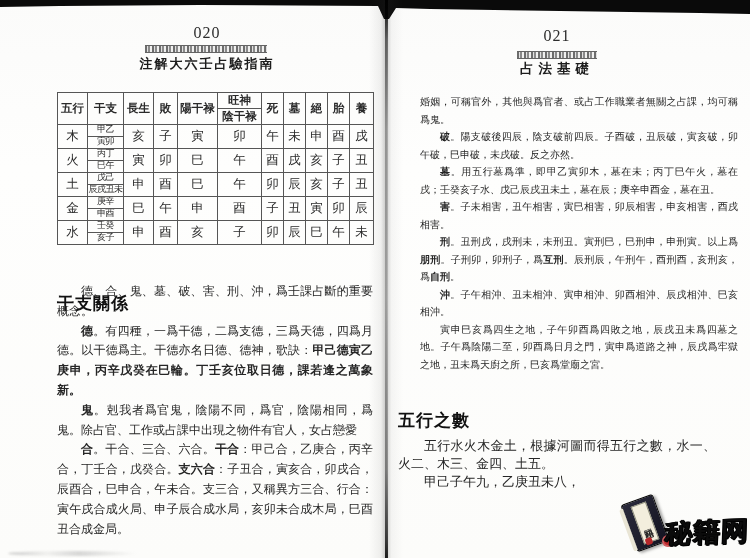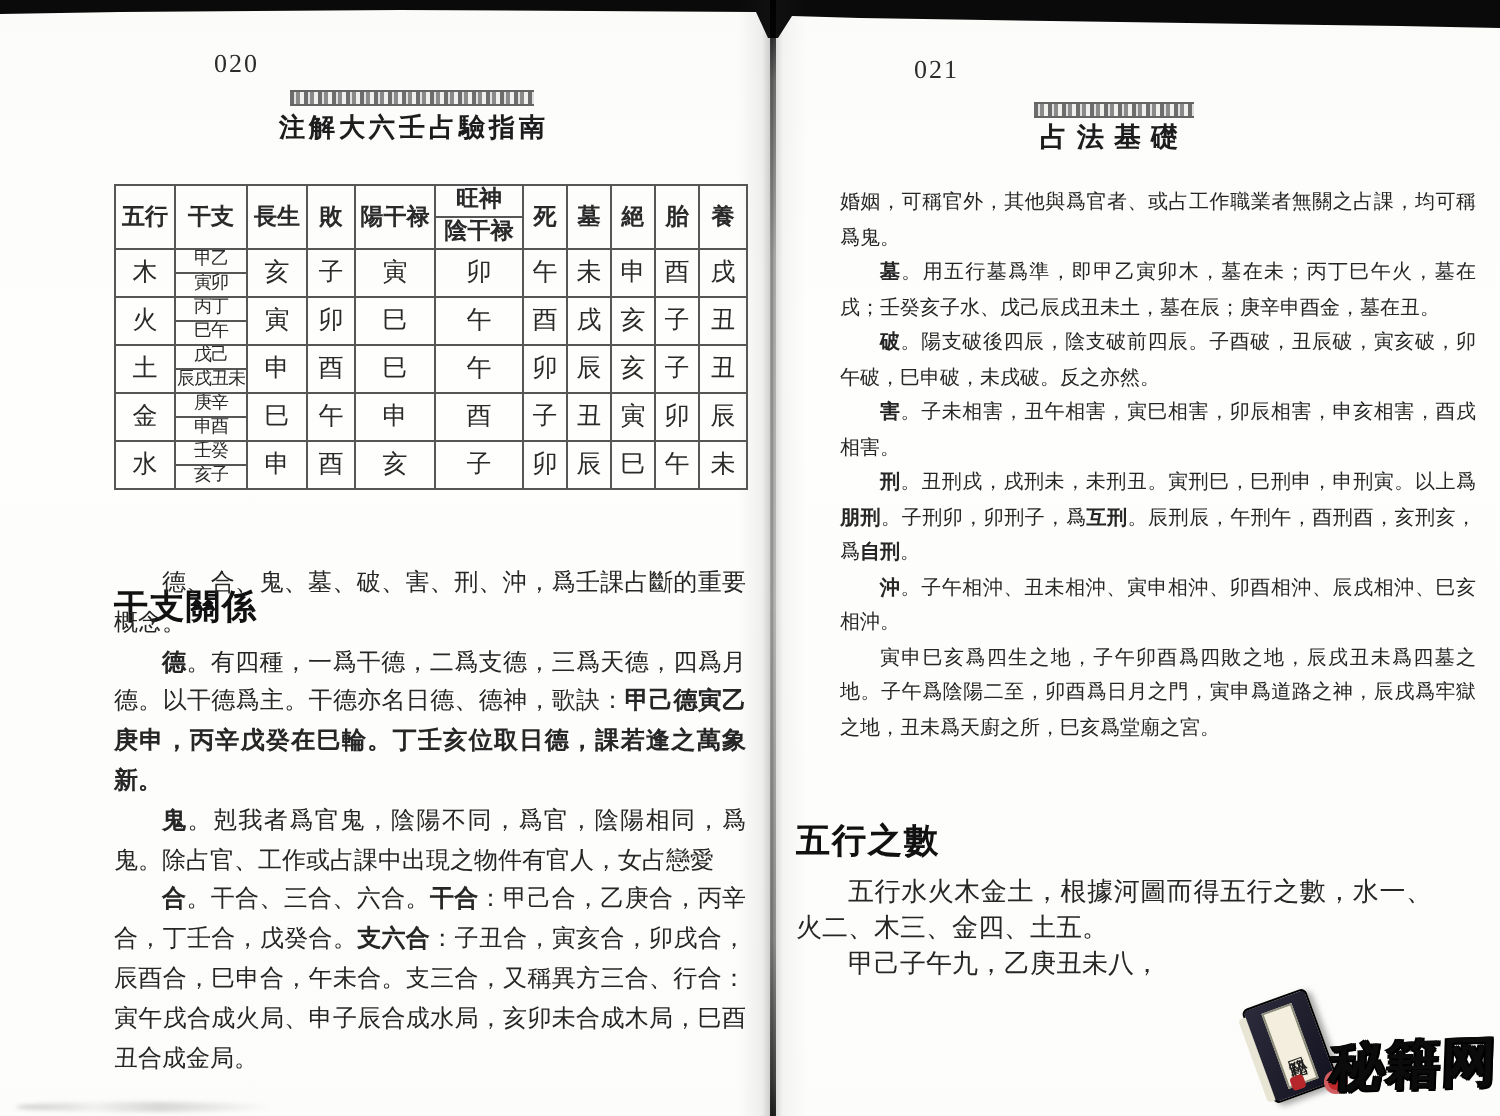--- a/index.html
+++ b/index.html
@@ -7,21 +7,21 @@
         background:linear-gradient(180deg,#fbfbfa,#fefefd 30%,#fcfcfa);
         font-family:"Liberation Serif","DejaVu Serif",serif;color:#262626;}
   
   .top-edge{position:absolute;top:0;left:0;width:750px;height:20px;background:#0a0a0a;
     clip-path:polygon(0 0,750px 0,750px 14px,700px 13px,560px 11px,430px 9px,396px 8px,389px 19px,384px 19px,378px 6px,200px 5px,60px 6px,0 7px);}
   
   .gutter{position:absolute;left:369px;top:0;width:34px;height:558px;pointer-events:none;
     background:linear-gradient(90deg,rgba(0,0,0,0) 0%,rgba(70,70,70,.08) 35%,rgba(40,40,40,.22) 47%,rgba(25,25,25,.38) 50%,rgba(45,45,45,.20) 53%,rgba(100,100,100,.06) 66%,rgba(0,0,0,0) 100%);}
   .gutter::after{content:"";position:absolute;left:16px;top:0;width:3px;height:100%;
     background:linear-gradient(180deg,rgba(0,0,0,.95) 0,rgba(0,0,0,.5) 40px,rgba(0,0,0,.22) 130px,rgba(0,0,0,.16) 300px,rgba(0,0,0,.35) 470px,rgba(0,0,0,.7) 540px,rgba(0,0,0,.85) 100%);}
-  .pnum{position:absolute;width:200px;font-size:13px;letter-spacing:1px;color:#2c2c2c;}
+  .pnum{position:absolute;width:200px;text-align:center;font-size:16px;letter-spacing:1px;color:#2c2c2c;}
   .pnum-left{left:107px;top:24px;}
   .pnum-right{left:457px;top:27px;}
   .deco{position:absolute;height:6px;border-top:1px solid #4a4a4a;border-bottom:1px solid #4a4a4a;opacity:.85;
     background:repeating-linear-gradient(90deg,#555 0 2px,#ddd 2px 3px,#777 3px 5px,#eee 5px 7px);}
   .deco-left{left:145px;top:45px;width:122px;}
   .deco-right{left:517px;top:51px;width:80px;}
   .rtitle{position:absolute;width:300px;text-align:center;font-weight:bold;color:#1d1d1d;}
   .rtitle-left{left:57px;top:55px;font-size:13px;letter-spacing:2px;}
   .rtitle-right{left:407px;top:60px;font-size:13.5px;letter-spacing:5px;}
   
@@ -200,22 +200,22 @@
       </div>
   </div>
 
   <div>
     <div class="pnum pnum-right">021</div>
     <div class="deco deco-right"></div>
     <div class="rtitle rtitle-right">占法基礎</div>
 
     <div class="body body-right">
         <p class=""><span>婚姻，可稱官外，其他與爲官者、或占工作職業者無關之占課，均可稱爲鬼。</span></p>
+        <p class="indent"><span class="b">破</span><span>。陽支破後四辰，陰支破前四辰。子酉破，丑辰破，寅亥破，卯午破，巳申破，未戌破。反之亦然。</span></p>
         <p class="indent"><span class="b">墓</span><span>。用五行墓爲準，即甲乙寅卯木，墓在未；丙丁巳午火，墓在戌；壬癸亥子水、戊己辰戌丑未土，墓在辰；庚辛申酉金，墓在丑。</span></p>
-        <p class="indent"><span class="b">破</span><span>。陽支破後四辰，陰支破前四辰。子酉破，丑辰破，寅亥破，卯午破，巳申破，未戌破。反之亦然。</span></p>
         <p class="indent"><span class="b">害</span><span>。子未相害，丑午相害，寅巳相害，卯辰相害，申亥相害，酉戌相害。</span></p>
         <p class="indent"><span class="b">刑</span><span>。丑刑戌，戌刑未，未刑丑。寅刑巳，巳刑申，申刑寅。以上爲</span><span class="b">朋刑</span><span>。子刑卯，卯刑子，爲</span><span class="b">互刑</span><span>。辰刑辰，午刑午，酉刑酉，亥刑亥，爲</span><span class="b">自刑</span><span>。</span></p>
         <p class="indent"><span class="b">沖</span><span>。子午相沖、丑未相沖、寅申相沖、卯酉相沖、辰戌相沖、巳亥相沖。</span></p>
         <p class="indent"><span>寅申巳亥爲四生之地，子午卯酉爲四敗之地，辰戌丑未爲四墓之地。子午爲陰陽二至，卯酉爲日月之門，寅申爲道路之神，辰戌爲牢獄之地，丑未爲天廚之所，巳亥爲堂廟之宮。</span></p>
       </div>
     <h2 class="heading heading-right">五行之數</h2>
     <div class="body body-right2">
         <p class="indent"><span>五行水火木金土，根據河圖而得五行之數，水一、火二、木三、金四、土五。</span></p>
         <p class="indent"><span>甲己子午九，乙庚丑未八，</span></p>
       </div>

